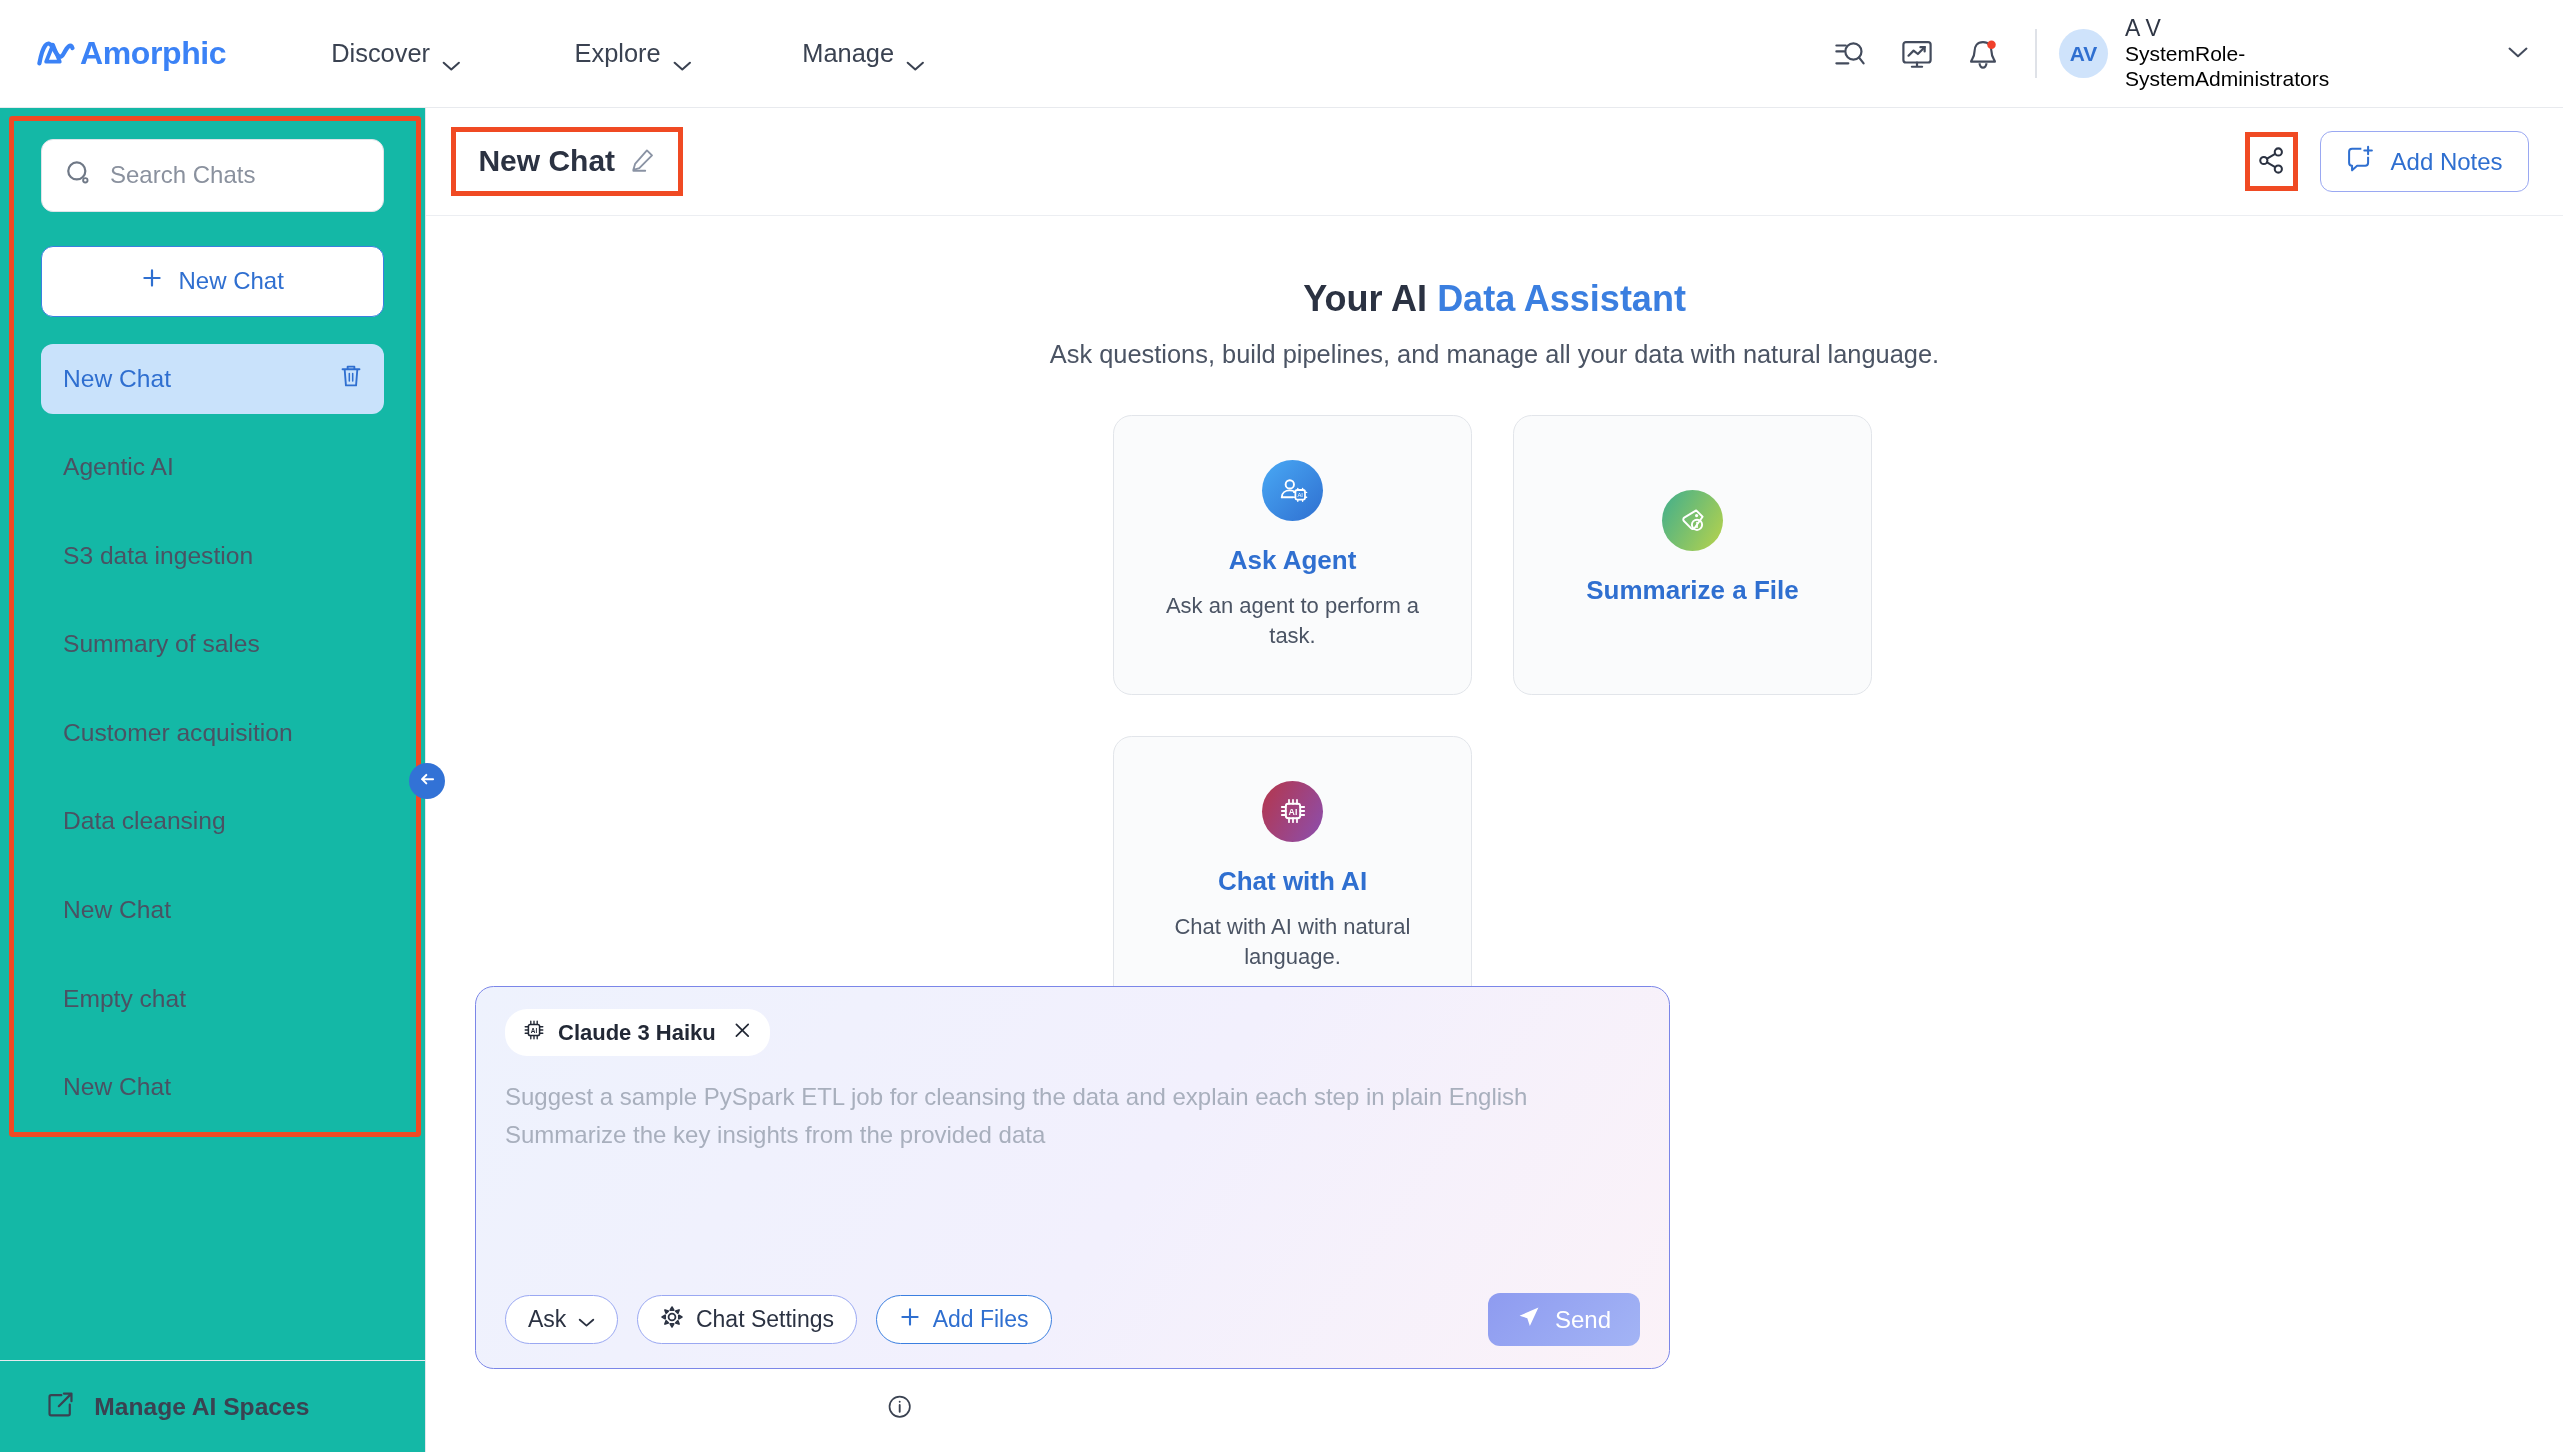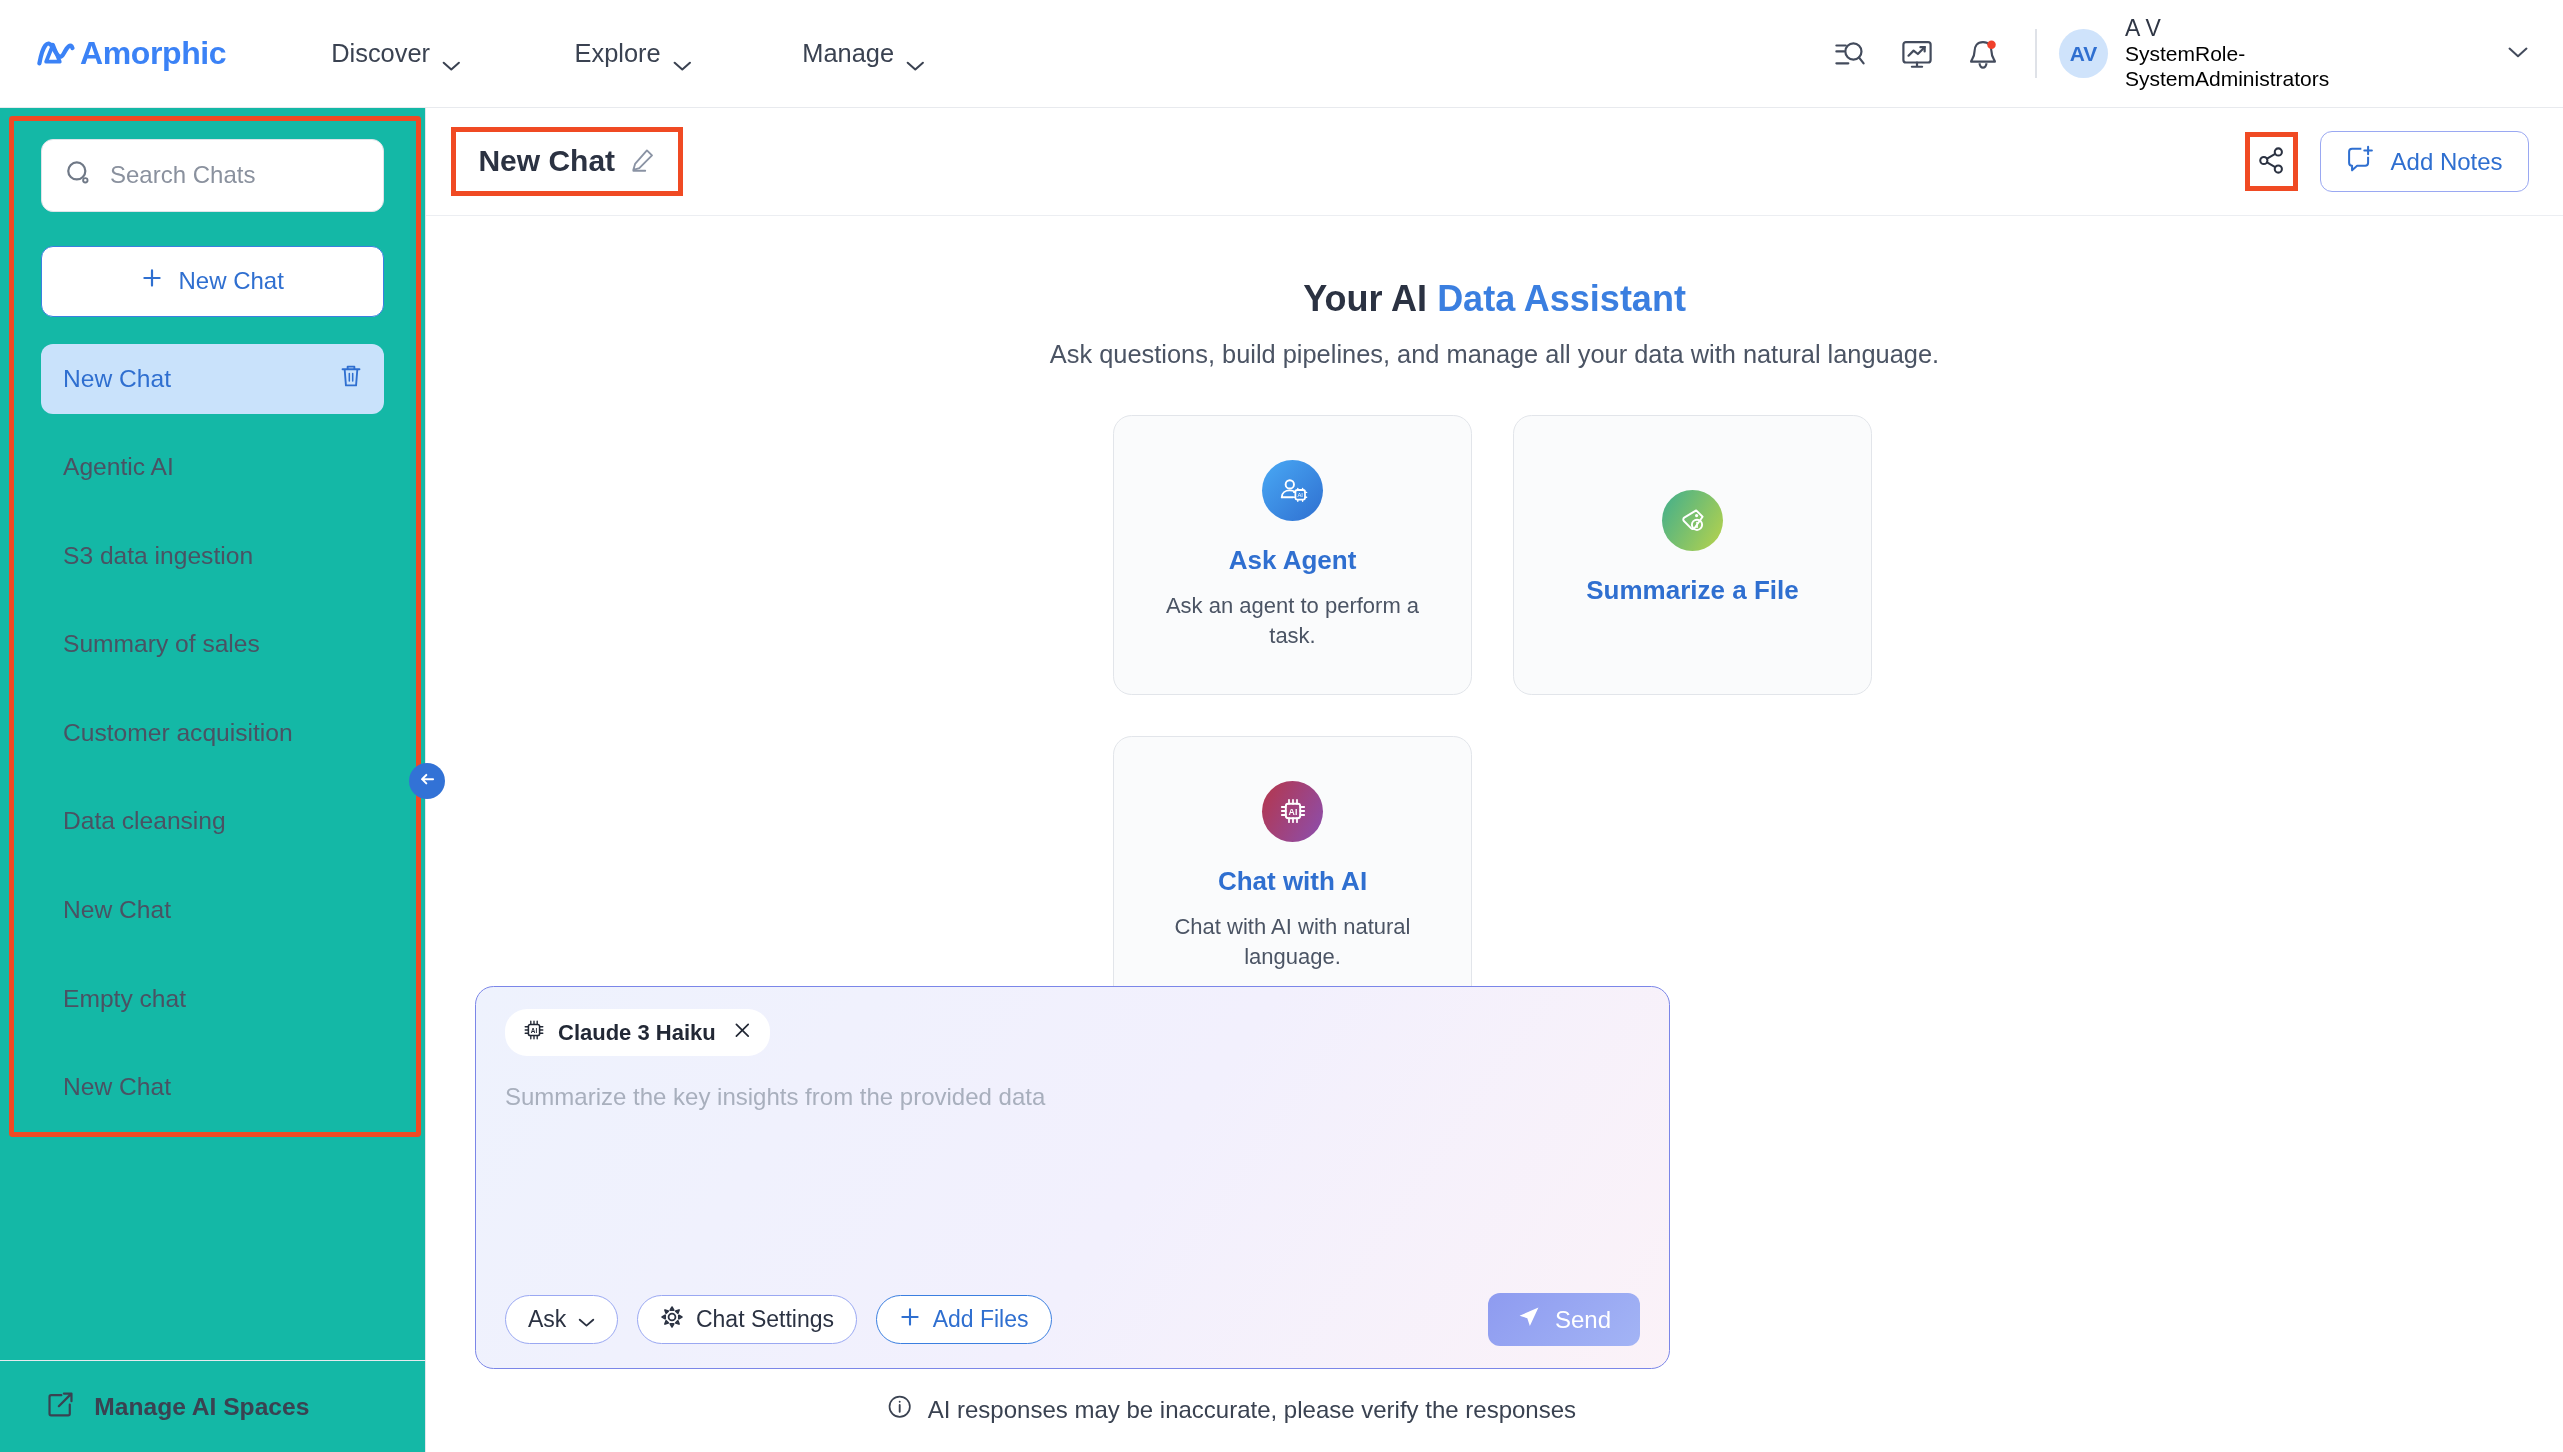--- a/index.html
+++ b/index.html
@@ -461,20 +461,21 @@
     </span>
     <span>Claude 3 Haiku</span>
     <span class="chip-x">
       <svg viewBox="0 0 22 22" width="18.6" height="18.6">
           <path d="M4 4 L18 18 M18 4 L4 18" stroke="#222835" stroke-width="2" stroke-linecap="round"></path>
         </svg>
     </span>
   </div>
 
   <div class="composer-ph">
+    <div>Suggest a sample PySpark ETL job for cleansing the data and explain each step in plain English</div>
     <div>Summarize the key insights from the provided data</div>
   </div>
 
   <div class="composer-bar">
     <div class="pill">
       <span>Ask</span>
       <span>
         <svg viewBox="0 0 20 11" width="17" height="9.3">
             <path d="M2 2 L10 9 L18 2" fill="none" stroke="#2b3242" stroke-width="2.2" stroke-linecap="round" stroke-linejoin="round"></path>
           </svg>
@@ -508,15 +509,14 @@
   </div>
 </div>
 
 <div class="disclaimer">
   <span>
     <svg viewBox="0 0 30 30" width="25.4" height="25.4">
         <circle cx="15" cy="15" r="12" fill="none" stroke="#3a4251" stroke-width="2"></circle>
         <path d="M15 9 V9.2 M15 13 V21" stroke="#3a4251" stroke-width="2.2" stroke-linecap="round"></path>
       </svg>
   </span>
-  <span>AI responses may be inaccurate, please verify the responses</span>
 </div>
 
 
 </body></html>

